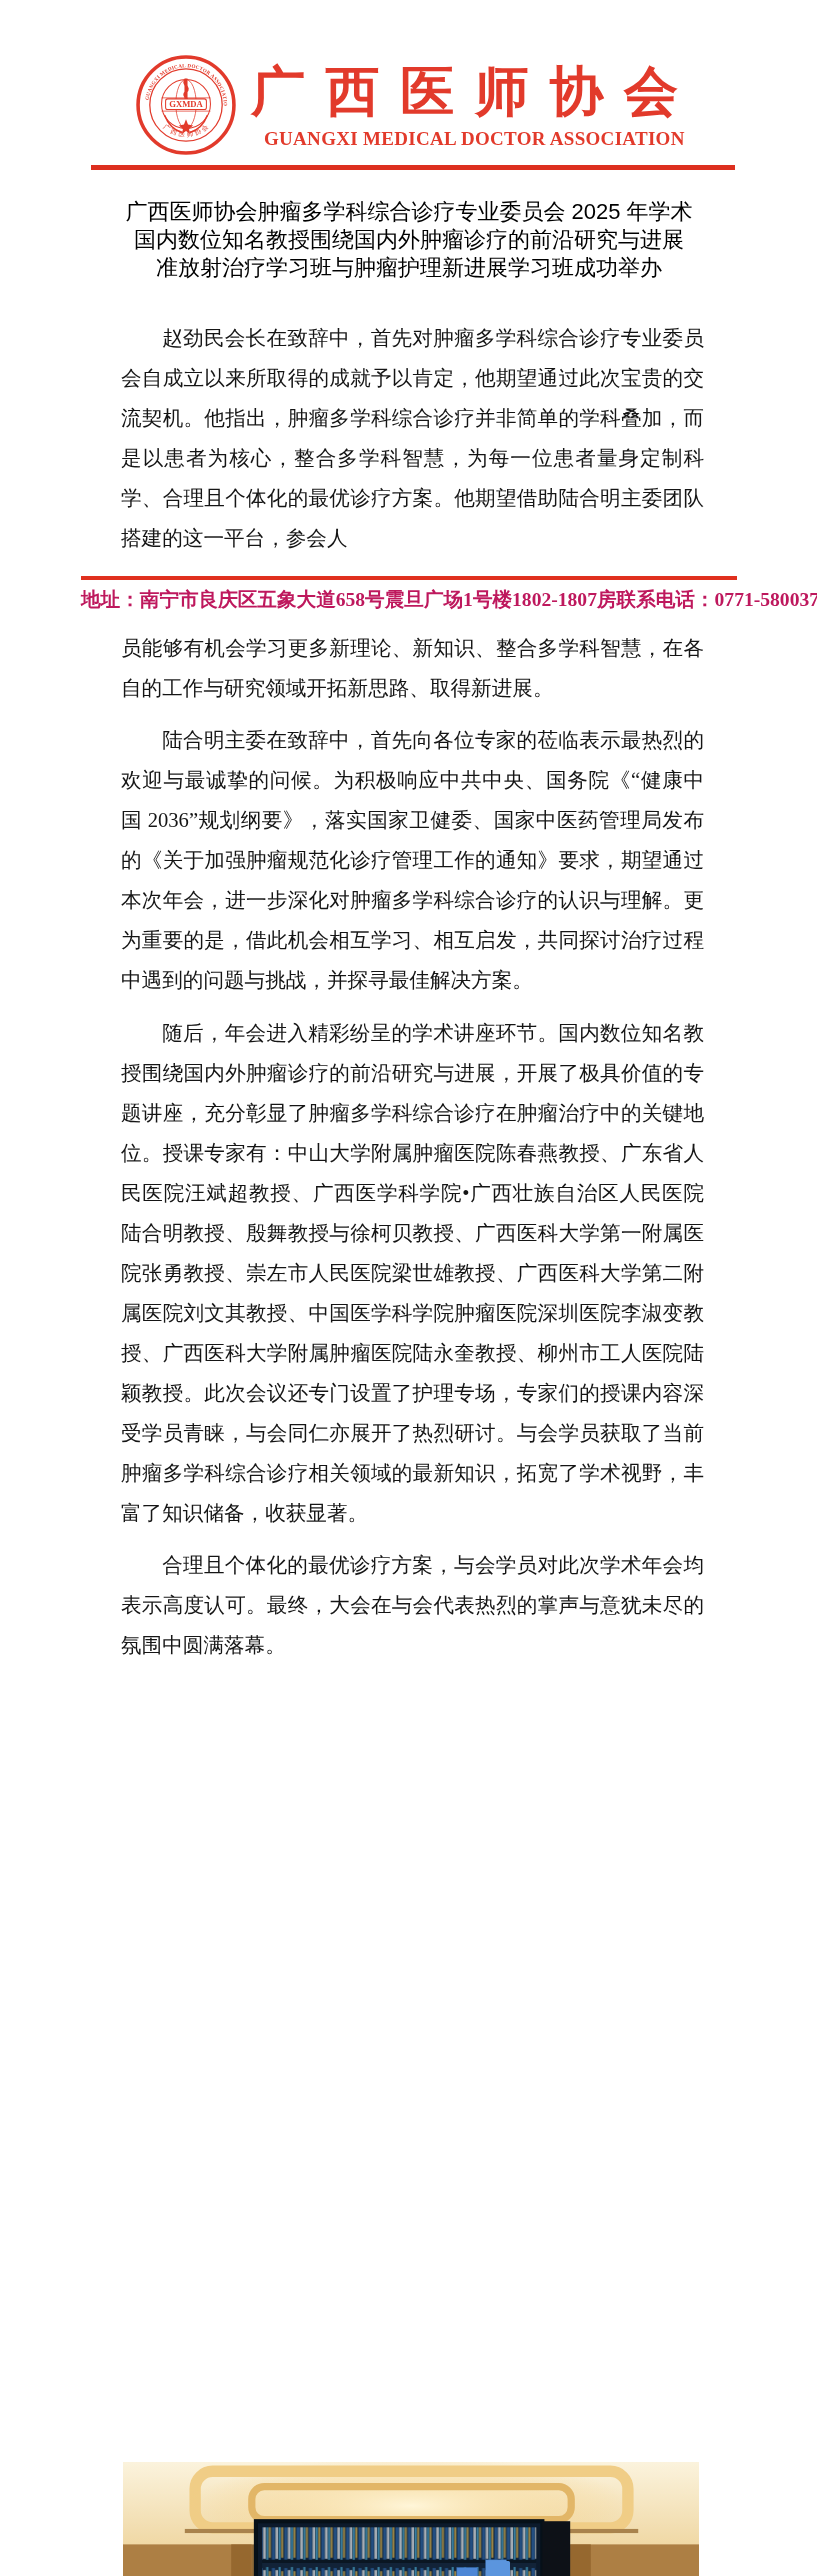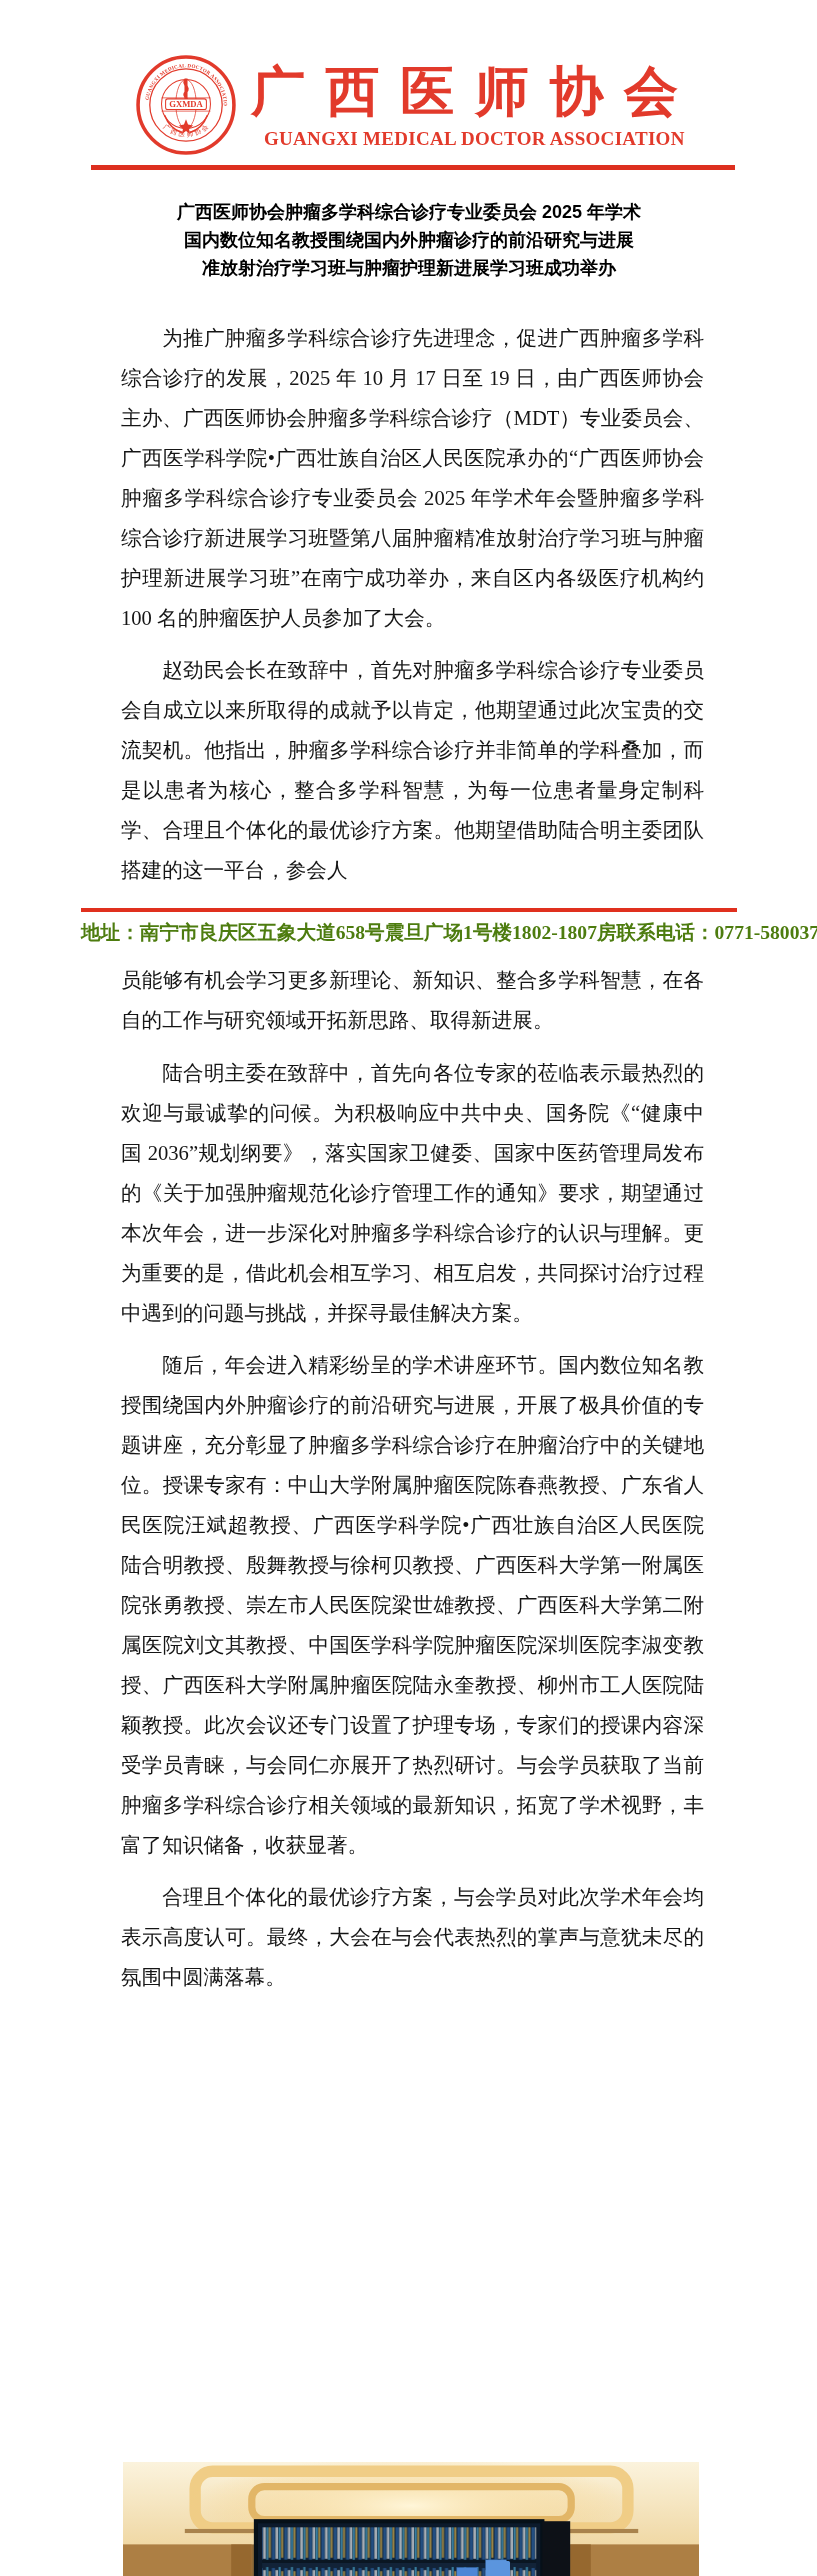--- a/index.html
+++ b/index.html
@@ -9,34 +9,34 @@
   
   .logo{position:absolute;left:135px;top:54px;width:102px;height:102px;}
   .org-cn{position:absolute;left:251px;top:61px;font-size:54px;font-weight:bold;
           color:#e23a2b;letter-spacing:20.6px;white-space:nowrap;line-height:62px;}
   .org-en{position:absolute;left:264px;top:128px;font-size:19px;font-weight:bold;
           color:#e23a2b;letter-spacing:0.3px;white-space:nowrap;}
   .header-rule{position:absolute;left:91px;top:165px;width:644px;height:4.6px;background:#dd2f1f;}
 
   
   .title{position:absolute;left:0;right:0;top:198px;text-align:center;
-         font-family:"Liberation Sans","DejaVu Sans",sans-serif;font-weight:700;
-         font-size:18px;line-height:28px;color:#000;}
+         font-family:"Liberation Sans","DejaVu Sans",sans-serif;font-weight:400;
+         font-size:22px;line-height:28px;color:#000;}
 
   
   .body-text{position:absolute;left:121px;top:318px;width:583px;
              font-size:20.6px;line-height:40px;text-align:justify;}
   .body-text p{margin:0 0 12.4px 0;text-indent:2em;}
   .body-text p.no-indent{text-indent:0;}
 
   
   .page-break{margin:17.5px 0 15.5px -40px;width:656px;}
   .pb-rule{height:4.6px;background:#e0301e;}
   .pb-row{display:flex;justify-content:space-between;align-items:baseline;margin-top:7.2px;
-          font-size:19.6px;font-weight:bold;color:#4d7c0f;line-height:25px;white-space:nowrap;}
+          font-size:19.6px;font-weight:bold;color:#be185d;line-height:25px;white-space:nowrap;}
 
   
   .photo{position:absolute;left:123px;width:576px;overflow:hidden;}
   .photo svg{display:block;width:100%;height:100%;}
   #photo1{top:2462px;height:346px;}
 
   
   .vbanner{position:absolute;writing-mode:vertical-rl;text-orientation:upright;
            color:#fff;font-weight:bold;font-family:"Liberation Sans",sans-serif;
            text-align:center;letter-spacing:3.1px;border-radius:1.5px;}
@@ -79,21 +79,20 @@
   <div class="org-en">GUANGXI MEDICAL DOCTOR ASSOCIATION</div>
   <div class="header-rule"></div>
 
   <h1 class="title" style="margin:0;">
     <div>广西医师协会肿瘤多学科综合诊疗专业委员会 2025 年学术</div>
     <div>国内数位知名教授围绕国内外肿瘤诊疗的前沿研究与进展</div>
     <div>准放射治疗学习班与肿瘤护理新进展学习班成功举办</div>
   </h1>
 
   <main class="body-text">
-    <p>为推广肿瘤多学科综合诊疗先进理念，促进广西肿瘤多学科综合诊疗的发展，2025 年 10 月 17 日至 19 日，由广西医师协会主办、广西医师协会肿瘤多学科综合诊疗（MDT）专业委员会、广西医学科学院•广西壮族自治区人民医院承办的“广西医师协会肿瘤多学科综合诊疗专业委员会 2025 年学术年会暨肿瘤多学科综合诊疗新进展学习班暨第八届肿瘤精准放射治疗学习班与肿瘤护理新进展学习班”在南宁成功举办，来自区内各级医疗机构约 100 名的肿瘤医护人员参加了大会。</p>
     <p>赵劲民会长在致辞中，首先对肿瘤多学科综合诊疗专业委员会自成立以来所取得的成就予以肯定，他期望通过此次宝贵的交流契机。他指出，肿瘤多学科综合诊疗并非简单的学科叠加，而是以患者为核心，整合多学科智慧，为每一位患者量身定制科学、合理且个体化的最优诊疗方案。他期望借助陆合明主委团队搭建的这一平台，参会人</p>
 
     <div class="page-break">
       <div class="pb-rule"></div>
       <div class="pb-row">
         <span>地址：南宁市良庆区五象大道658号震旦广场1号楼1802-1807房</span>
         <span>联系电话：0771-5800373</span>
       </div>
     </div>
 

